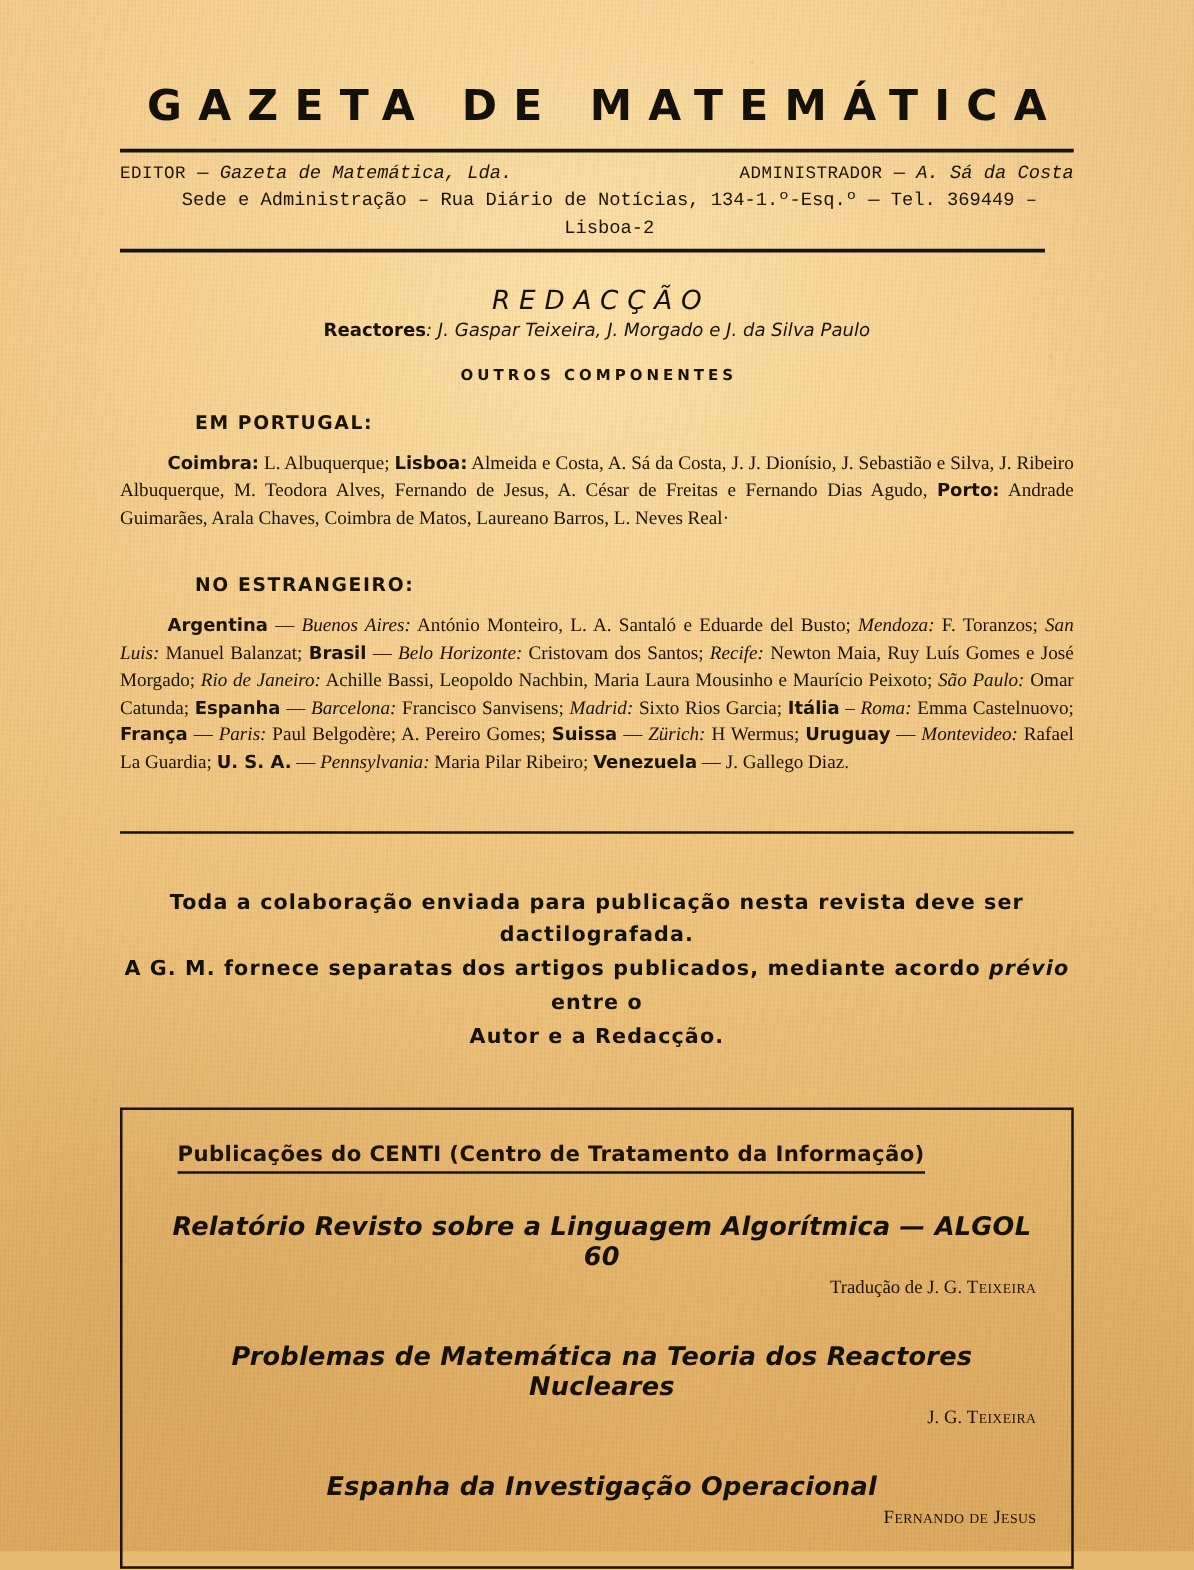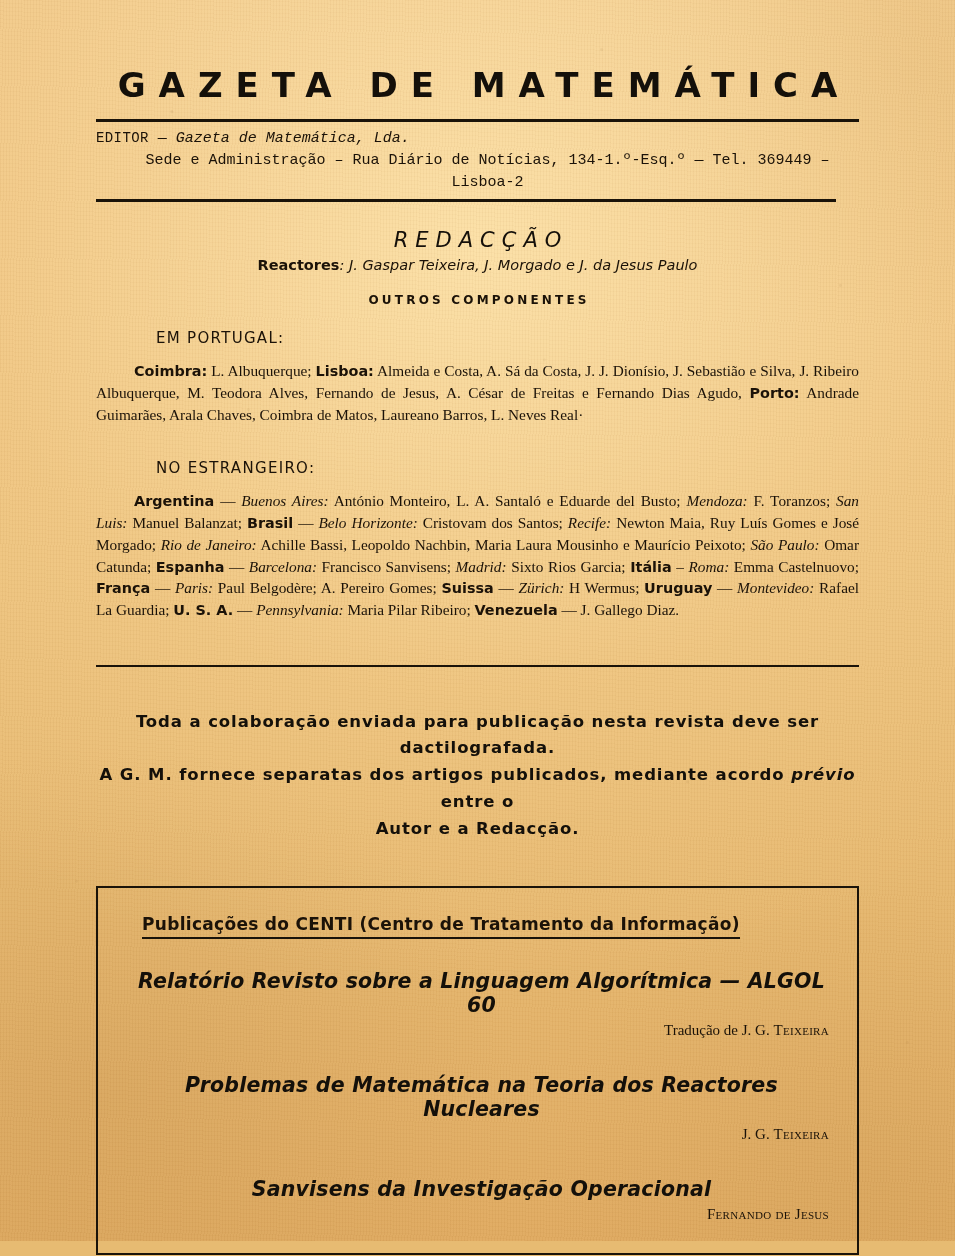--- a/index.html
+++ b/index.html
@@ -138,21 +138,21 @@
     font-weight: bold;
     font-size: 12px;
     letter-spacing: 3.2px;
     text-indent: 3.2px;
     margin-top: 20px;
   }
 
   
   .subhead {
     font-family: "DejaVu Sans", sans-serif;
-    font-weight: normal;
+    font-weight: bold;
     font-size: 15px;
     letter-spacing: 1.3px;
     margin-left: 60px;
   }
   .em-portugal { margin-top: 22px; }
   .no-estrangeiro { margin-top: 34px; }
 
   .listing {
     font-family: "Liberation Serif", serif;
     font-size: 15.3px;
@@ -240,29 +240,32 @@
   <div class="content">
 
     <div class="masthead">GAZETA DE MATEMÁTICA</div>
     <div class="rule-heavy"></div>
 
     <div class="imprint">
       <div class="imprint-row">
         <div>
           <span class="smallcaps">EDITOR</span><span> — </span><span class="ital">Gazeta de Matemática, Lda.</span>
         </div>
+        <div>
+          <span class="smallcaps">ADMINISTRADOR</span><span> — </span><span class="ital">A. Sá da Costa</span>
+        </div>
       </div>
       <div class="imprint-line2">Sede e Administração – Rua Diário de Notícias, 134-1.º-Esq.º — Tel. 369449 – Lisboa-2</div>
     </div>
     <div class="rule-heavy2"></div>
 
     <div class="redaccao">
       <div class="redaccao-title">REDACÇÃO</div>
       <div class="redactores">
-        <b>Reactores</b><span>: J. Gaspar Teixeira, J. Morgado e J. da Jesus Paulo</span>
+        <b>Reactores</b><span>: J. Gaspar Teixeira, J. Morgado e J. da Silva Paulo</span>
       </div>
       <div class="outros">OUTROS COMPONENTES</div>
     </div>
 
     <div class="subhead em-portugal">EM PORTUGAL:</div>
     <div class="listing" id="em-portugal-list"><b>Coimbra:</b><span> L. Albuquerque; </span><b>Lisboa:</b><span> Almeida e Costa, A. Sá da Costa, J. J. Dionísio, J. Sebastião e Silva, J. Ribeiro Albuquerque, M. Teodora Alves, Fernando de Jesus, A. César de Freitas e Fernando Dias Agudo, </span><b>Porto:</b><span> Andrade Guimarães, Arala Chaves, Coimbra de Matos, Laureano Barros, L. Neves Real·</span></div>
 
     <div class="subhead no-estrangeiro">NO ESTRANGEIRO:</div>
     <div class="listing" id="no-estrangeiro-list"><b>Argentina</b><span> — </span><i>Buenos Aires:</i><span> António Monteiro, L. A. Santaló e Eduarde del Busto; </span><i>Mendoza:</i><span> F. Toranzos; </span><i>San Luis:</i><span> Manuel Balanzat; </span><b>Brasil</b><span> — </span><i>Belo Horizonte:</i><span> Cristovam dos Santos; </span><i>Recife:</i><span> Newton Maia, Ruy Luís Gomes e José Morgado; </span><i>Rio de Janeiro:</i><span> Achille Bassi, Leopoldo Nachbin, Maria Laura Mousinho e Maurício Peixoto; </span><i>São Paulo:</i><span> Omar Catunda; </span><b>Espanha</b><span> — </span><i>Barcelona:</i><span> Francisco Sanvisens; </span><i>Madrid:</i><span> Sixto Rios Garcia; </span><b>Itália</b><span> – </span><i>Roma:</i><span> Emma Castelnuovo; </span><b>França</b><span> — </span><i>Paris:</i><span> Paul Belgodère; A. Pereiro Gomes; </span><b>Suissa</b><span> — </span><i>Zürich:</i><span> H Wermus; </span><b>Uruguay</b><span> — </span><i>Montevideo:</i><span> Rafael La Guardia; </span><b>U. S. A.</b><span> — </span><i>Pennsylvania:</i><span> Maria Pilar Ribeiro; </span><b>Venezuela</b><span> — J. Gallego Diaz.</span></div>
 
@@ -281,19 +284,19 @@
         <div class="pub-title">Relatório Revisto sobre a Linguagem Algorítmica — ALGOL 60</div>
         <div class="pub-author"><span>Tradução de J. G. </span><span class="sc">Teixeira</span></div>
       </div>
 
       <div class="pub pub-2">
         <div class="pub-title">Problemas de Matemática na Teoria dos Reactores Nucleares</div>
         <div class="pub-author"><span>J. G. </span><span class="sc">Teixeira</span></div>
       </div>
 
       <div class="pub pub-3">
-        <div class="pub-title">Sanvisens da Investigação Operacional</div>
+        <div class="pub-title">Espanha da Investigação Operacional</div>
         <div class="pub-author"><span></span><span class="sc">Fernando de Jesus</span></div>
       </div>
     </div>
 
   </div>
 </div>
 
 </body></html>

